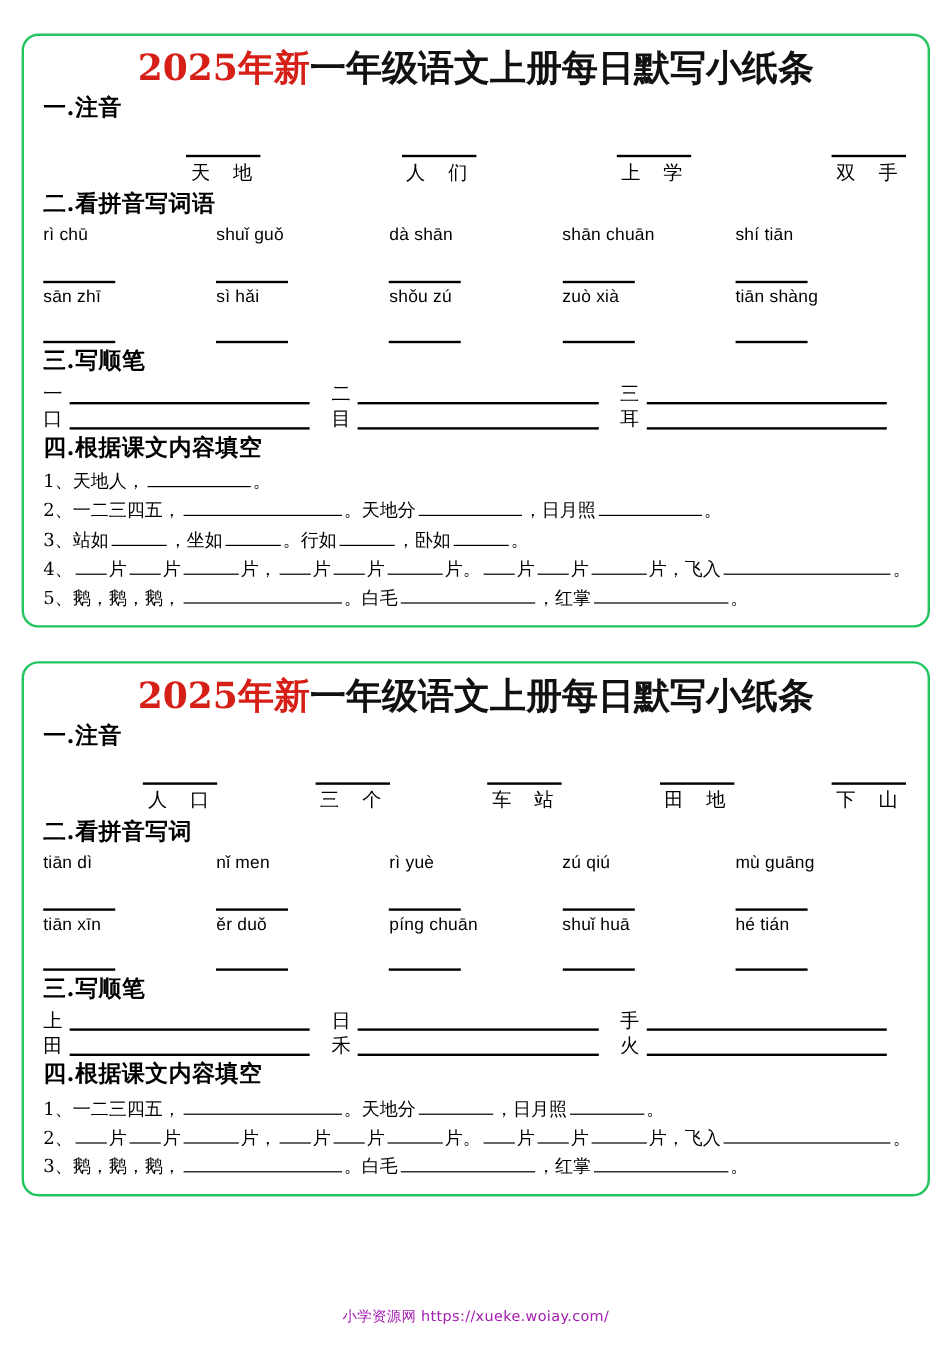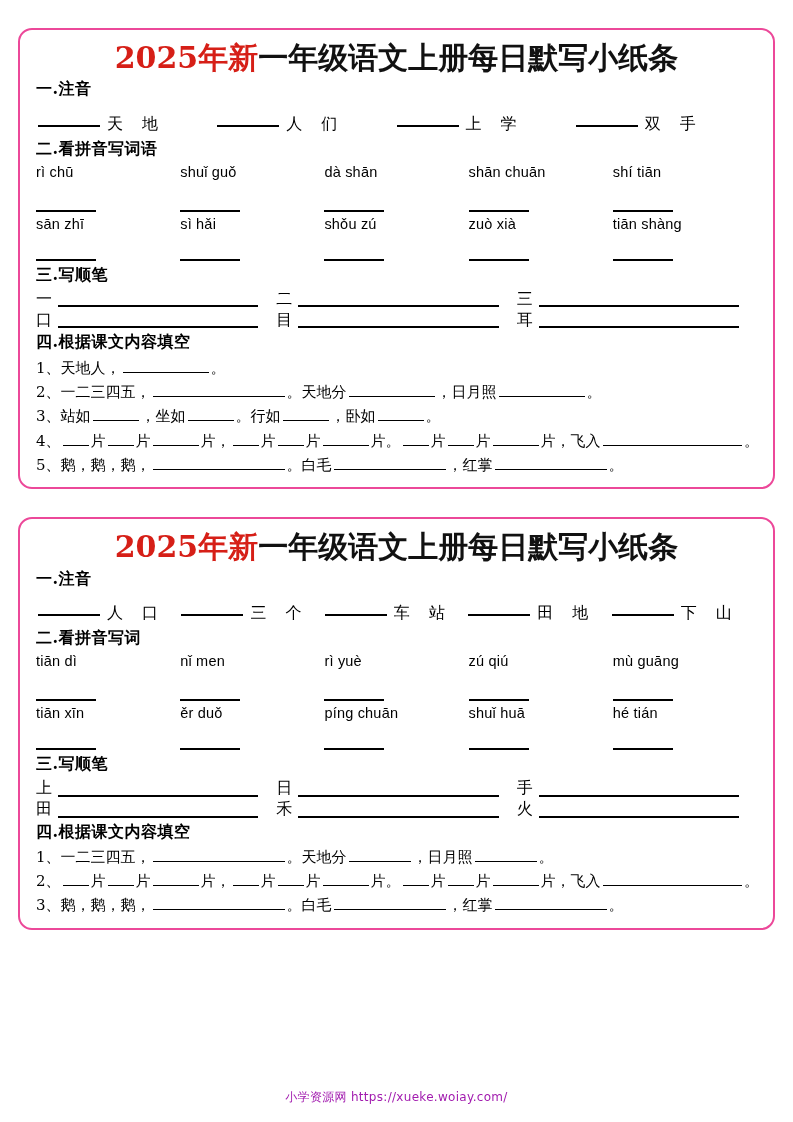--- a/index.html
+++ b/index.html
@@ -19,21 +19,21 @@
   .page {
     width: 793px;
     height: 1122px;
     box-sizing: border-box;
     padding: 28px 18px 0 18px;
     display: flex;
     flex-direction: column;
   }
 
   .panel {
-    border: 2px solid #ec4899;
+    border: 2px solid #22c55e;
     border-radius: 14px;
     box-sizing: border-box;
     padding: 8px 14px 10px 14px;
     position: relative;
     background: #ffffff;
   }
   .panel + .panel { margin-top: 28px; }
 
   
   .title {
@@ -46,37 +46,37 @@
     white-space: nowrap;
     margin: 2px 0 2px 0;
   }
   .title .year { color: #d61f17; font-family: "DejaVu Serif", serif; }
   .title .rest { color: #111111; }
 
   
   .sec-head {
     font-family: "DejaVu Serif", serif;
     font-weight: bold;
-    font-size: 16px;
+    font-size: 19px;
     line-height: 1.45;
     margin: 2px 0 0 2px;
     letter-spacing: 0.5px;
   }
 
   
   .zhuyin-row {
     display: flex;
     margin: 10px 0 2px 0;
     padding: 0 4px;
   }
   .zhuyin-cell {
     flex: 1 1 0;
     display: flex;
-    flex-direction: row;
-    align-items: flex-start;
+    flex-direction: column;
+    align-items: flex-end;
   }
   .zhuyin-cell .blank {
     width: 62px;
     border-bottom: 2px solid #000;
     height: 14px;
   }
   .zhuyin-cell .word {
     font-family: "DejaVu Serif", serif;
     font-size: 16px;
     letter-spacing: 7px;

